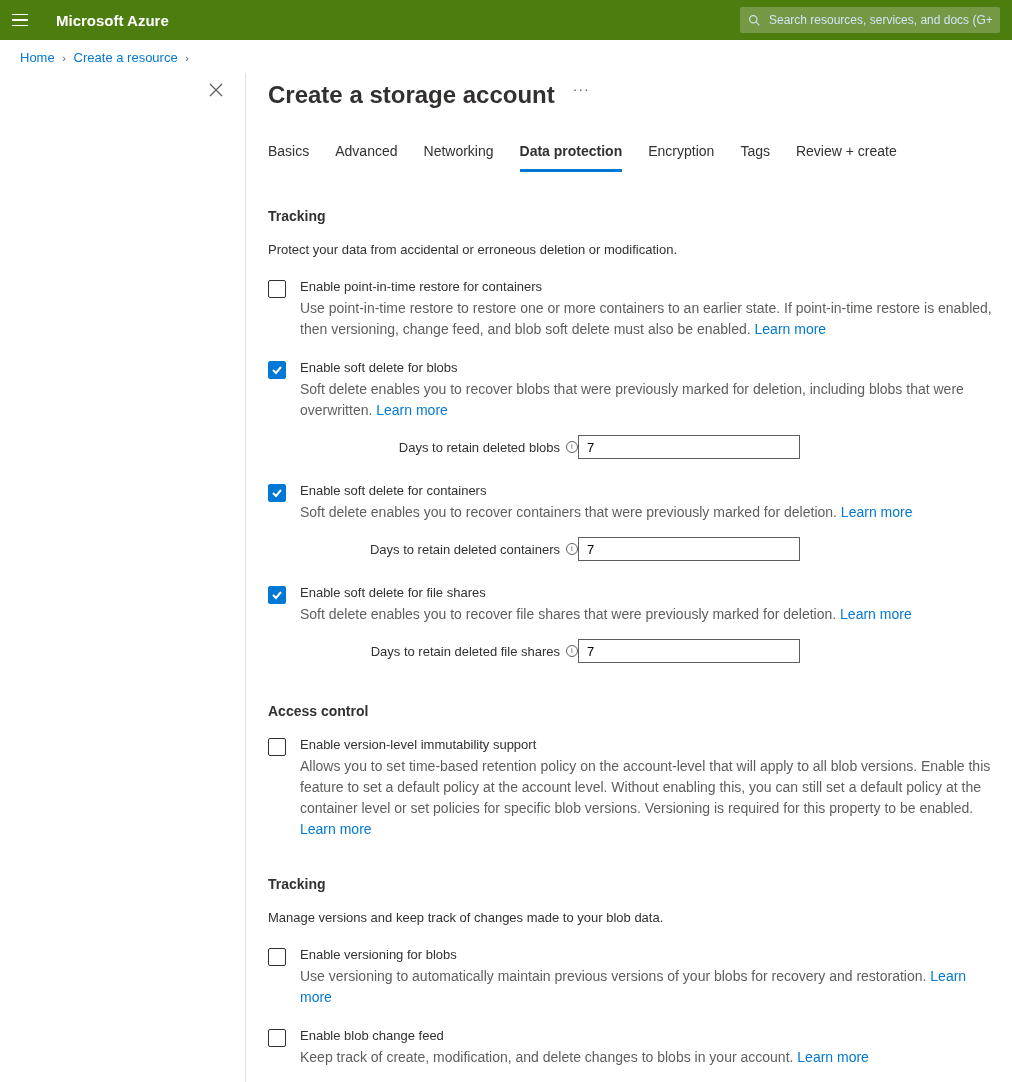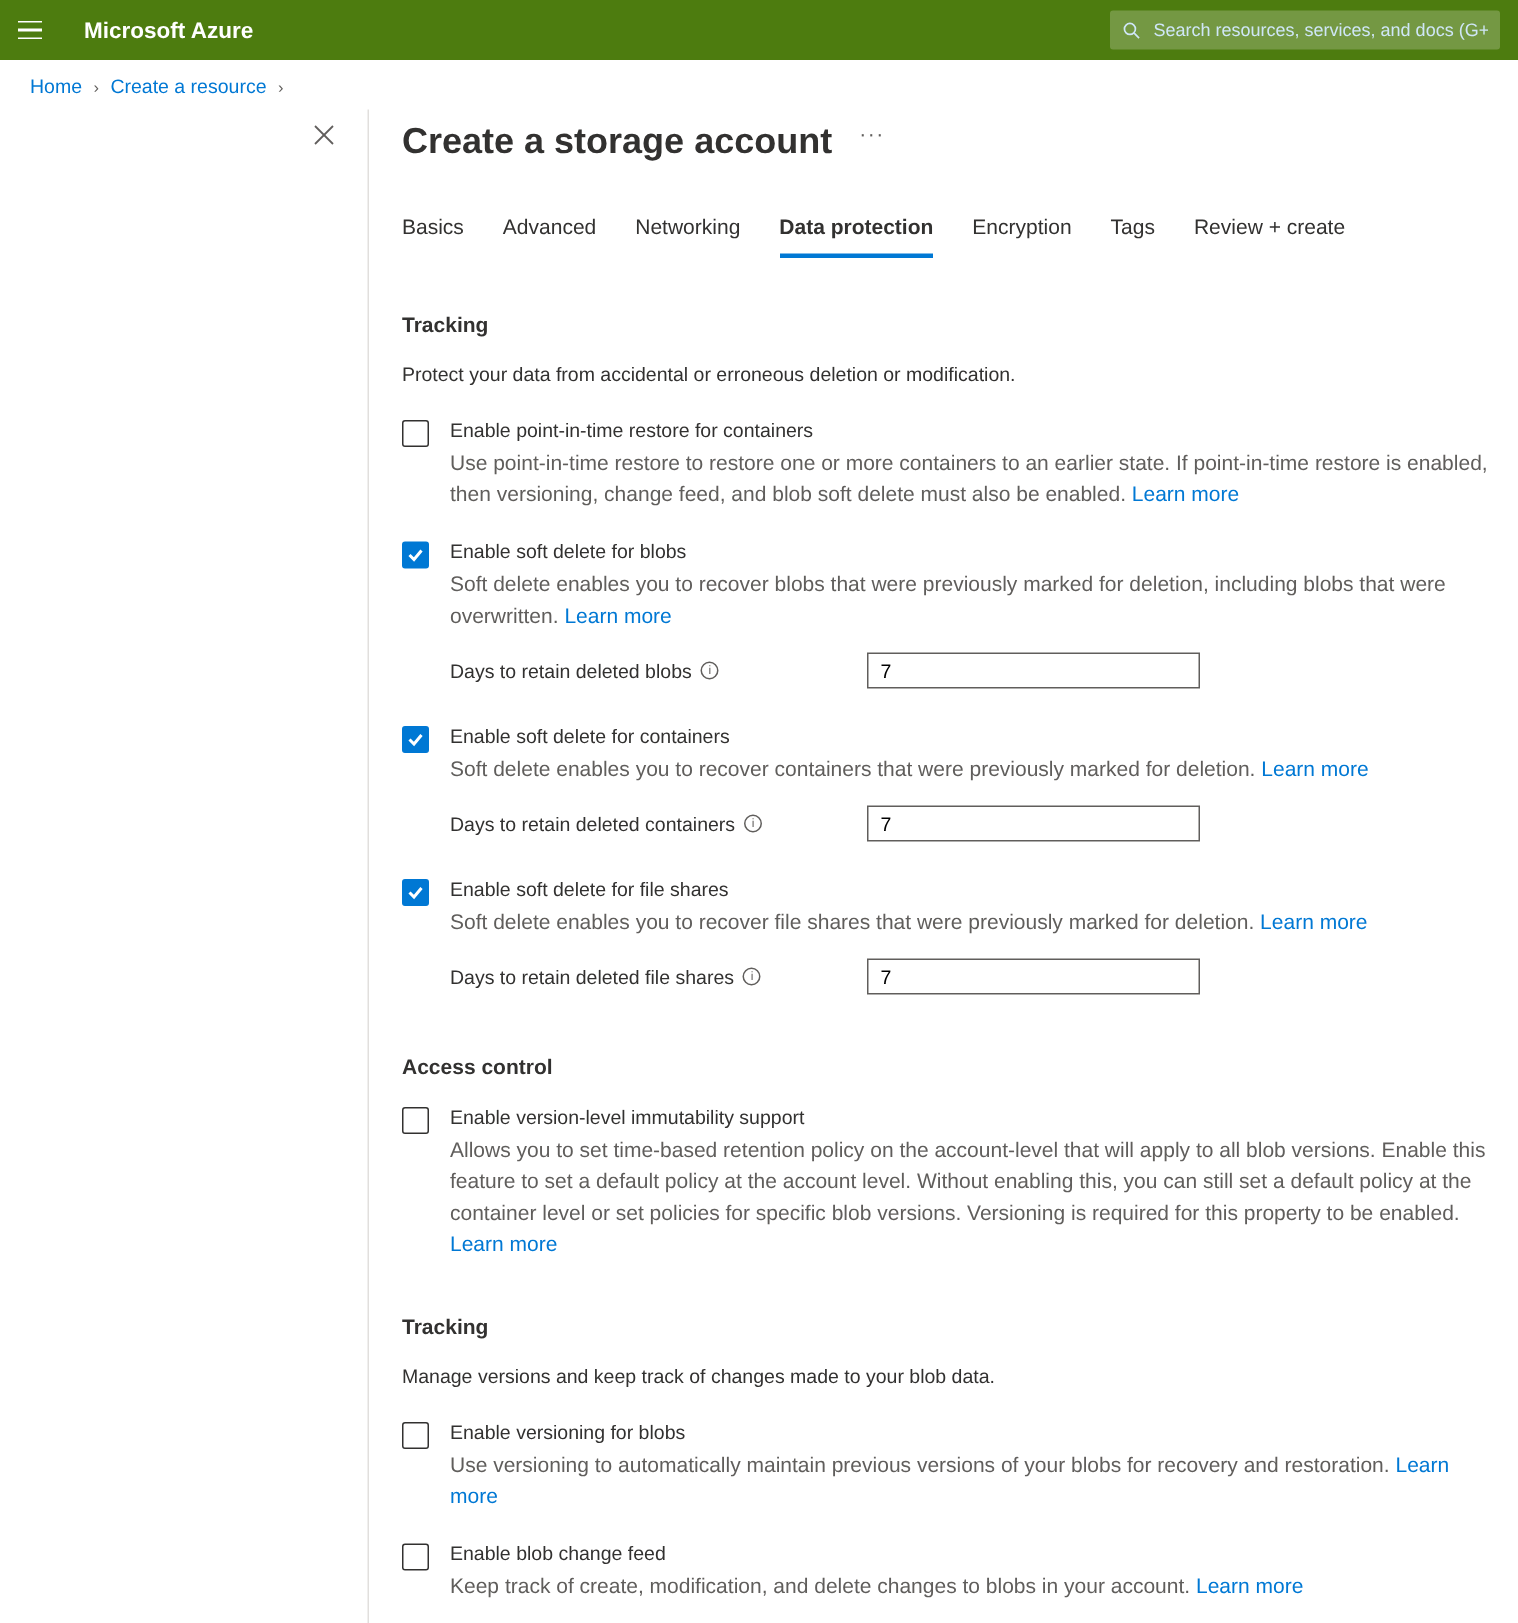--- a/index.html
+++ b/index.html
@@ -48,21 +48,21 @@
   .checkbox.checked { background: #0078d4; border-color: #0078d4; }
   .checkbox.checked svg { display: block; }
   .checkbox svg { display: none; }
 
   .option-body { flex: 1; }
   .option-label { font-size: 13px; color: #323130; margin-bottom: 4px; }
   .option-desc { font-size: 14px; color: #605e5c; line-height: 1.5; }
 
   
   .field-row { display: flex; align-items: center; margin-top: 14px; margin-bottom: 4px; padding-left: 0; }
-  .field-label { width: 278px; font-size: 13px; color: #323130; display: inline-flex; align-items: center; gap: 6px; }
+  .field-label { width: 278px; font-size: 13px; color: #323130; display: inline-flex; align-items: center; gap: 6px; justify-content: flex-end; }
   .info-icon { width: 12px; height: 12px; border: 1px solid #605e5c; border-radius: 50%; display: inline-flex; align-items: center; justify-content: center; font-size: 8px; color: #605e5c; line-height: 1; cursor: help;}
   .field-input { width: 222px; height: 24px; border: 1px solid #605e5c; font-size: 13px; padding: 0 8px; outline: none; }
 
   
   .footer-divider { border-top: 1px solid #cfcfcf; margin-top: 48px; margin-bottom: 28px; }
   .footer-buttons { display: flex; align-items: center; gap: 14px; }
   .btn { height: 28px; padding: 0 16px; font-size: 13px; border-radius: 2px; cursor: pointer; display: inline-flex; align-items: center; justify-content: center; }
   .btn-primary { background: #0078d4; color: #fff; border: 1px solid #0078d4; font-weight: 600; min-width: 120px; }
   .btn-default { background: #fff; color: #323130; border: 1px solid #8a8886; min-width: 100px; }
   .footer-buttons .spacer { width: 106px; }

